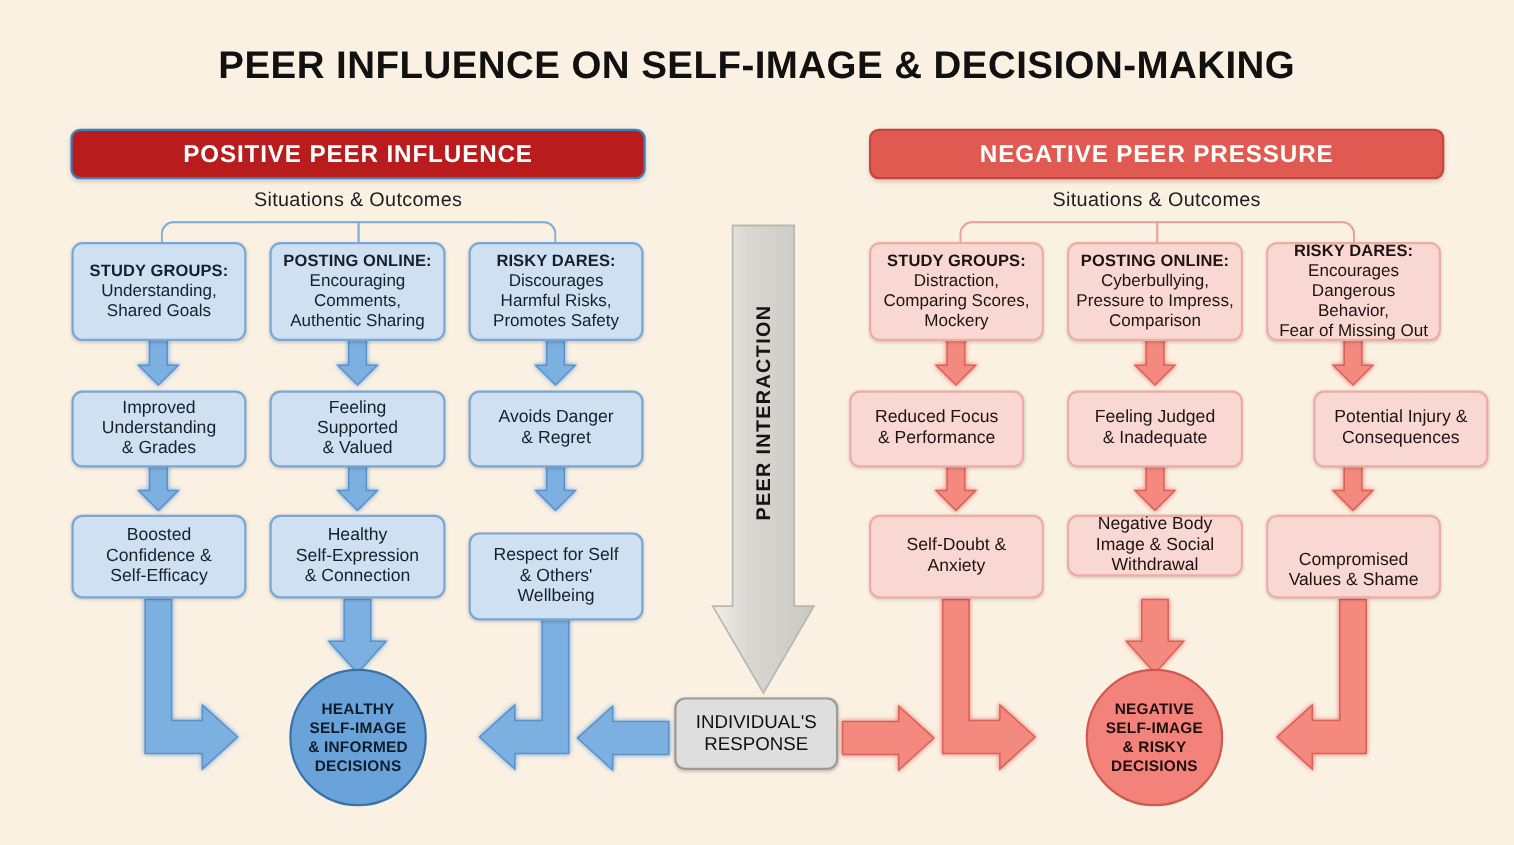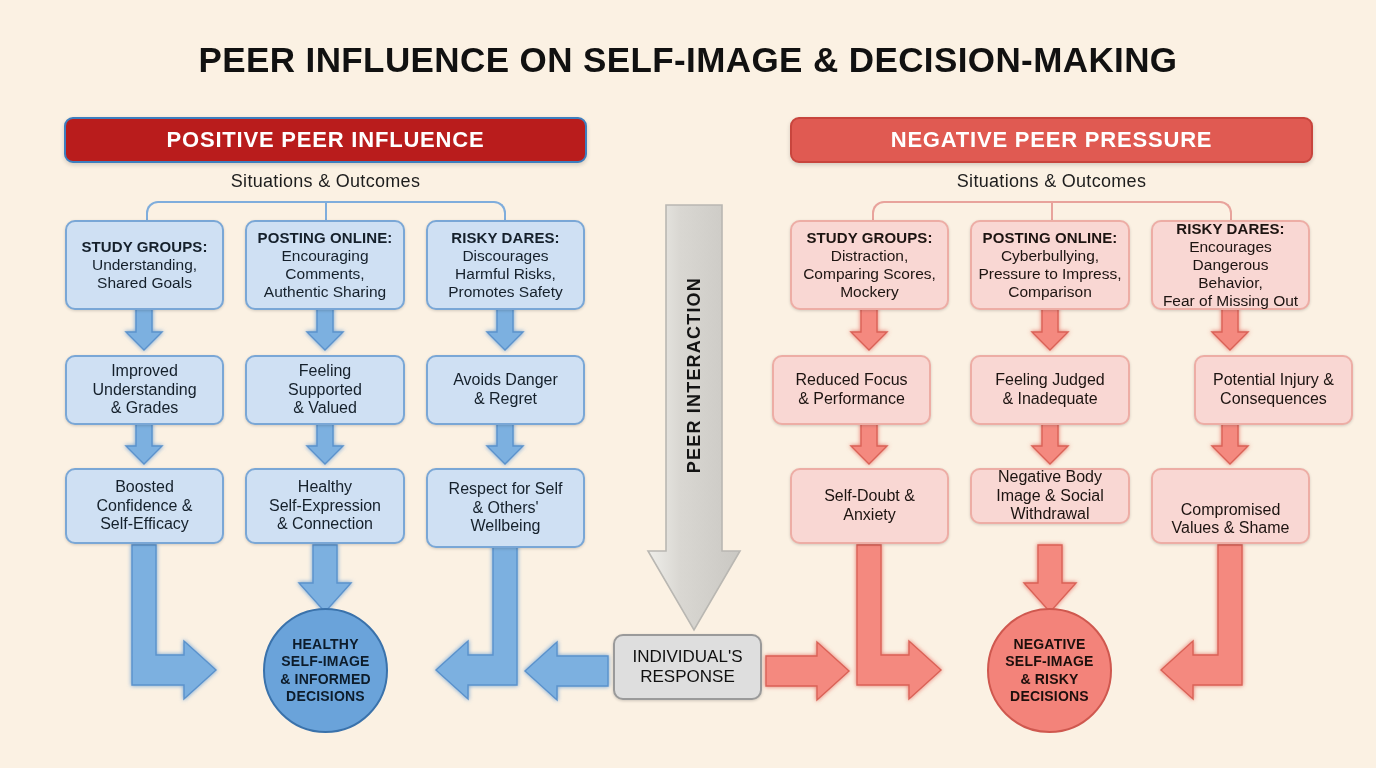--- a/index.html
+++ b/index.html
@@ -326,21 +326,21 @@
 
   <div class="node blue row2" style="left:426px; top:355px; width:159px; height:70px;">
     <div class="body" style="white-space:pre-line">Avoids Danger
 &amp; Regret</div>
   </div>
   <div class="node blue row3" style="left:245px; top:468px; width:160px; height:76px;">
     <div class="body" style="white-space:pre-line">Healthy
 Self-Expression
 &amp; Connection</div>
   </div>
-  <div class="node blue row3" style="left:426px; top:468px; width:159px; height:80px;">
+  <div class="node blue row3" style="left:426px; top:484px; width:159px; height:80px;">
     <div class="body" style="white-space:pre-line">Respect for Self
 &amp; Others'
 Wellbeing</div>
   </div>
 
   <div class="node red row1" style="left:790px;  top:220px; width:159px; height:90px;">
     <div class="head">STUDY GROUPS:</div>
     <div class="body" style="white-space:pre-line">Distraction,
 Comparing Scores,
 Mockery</div>

